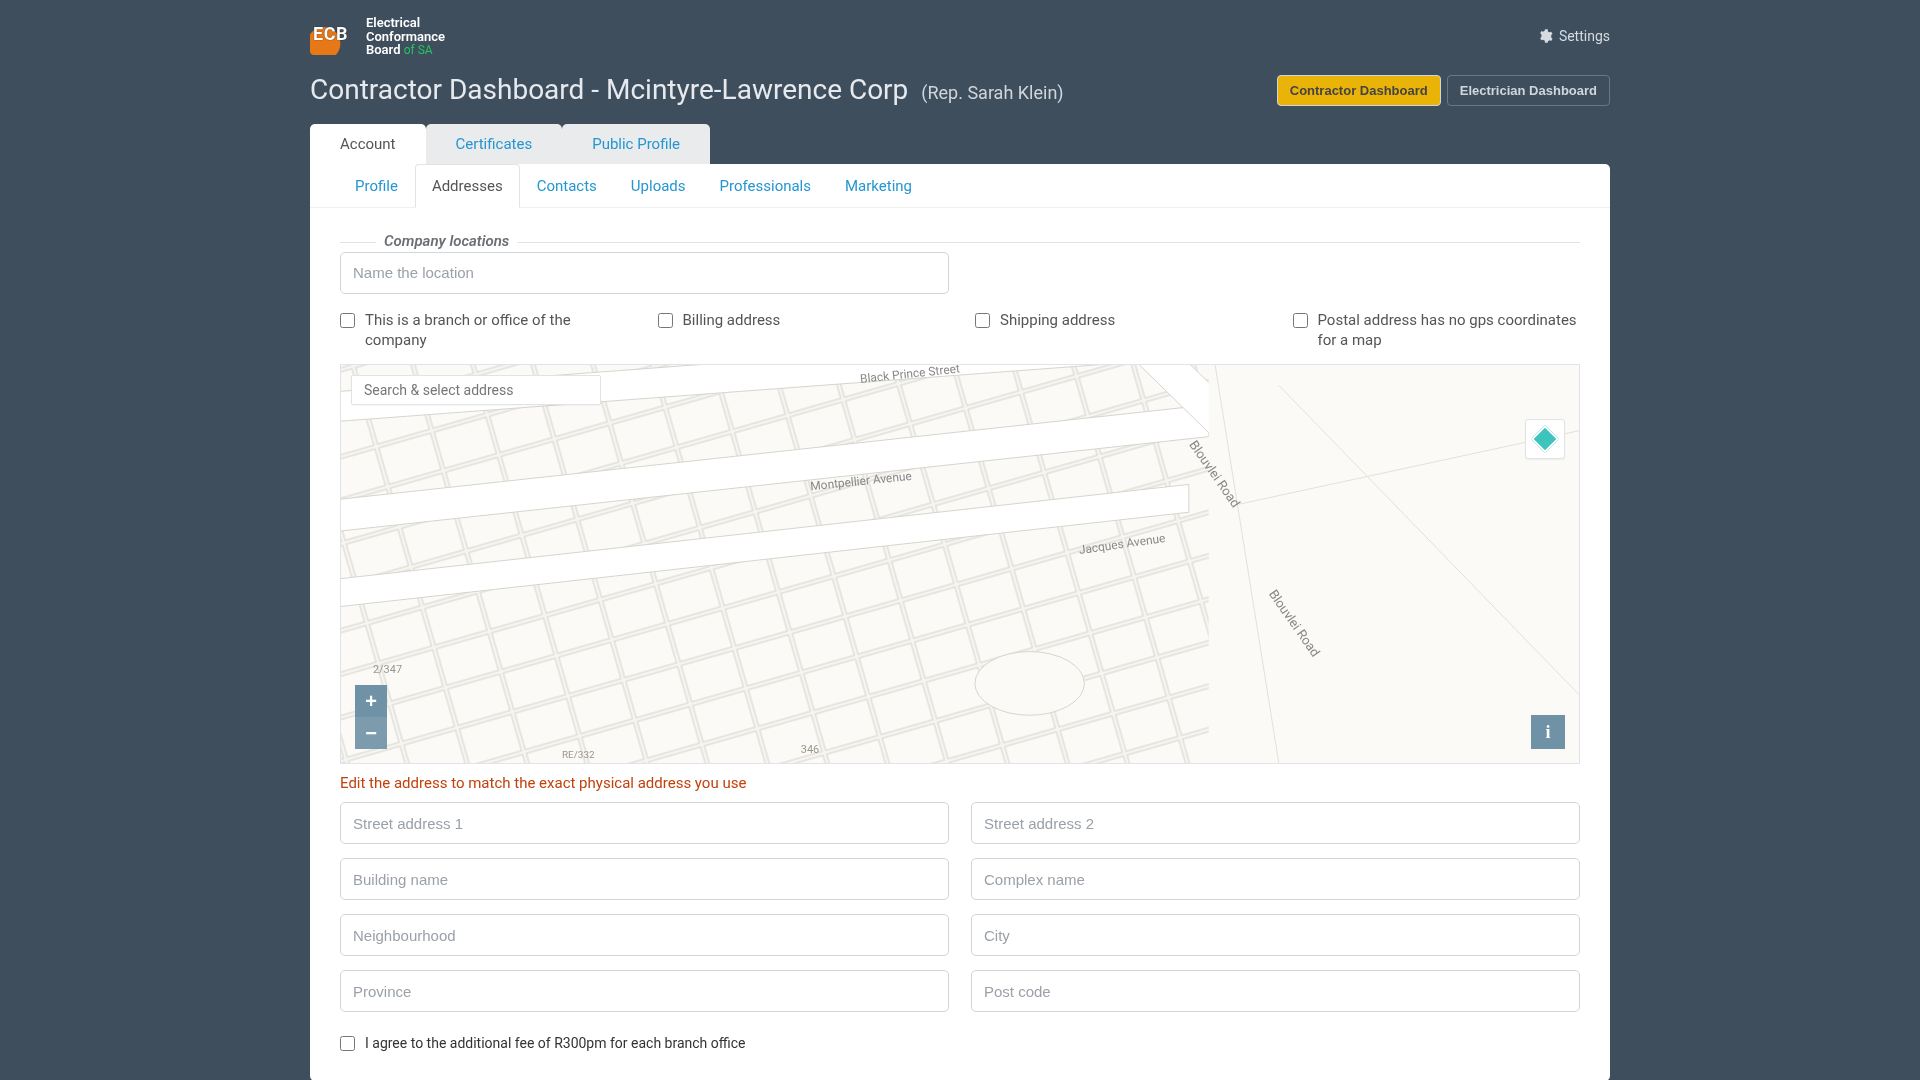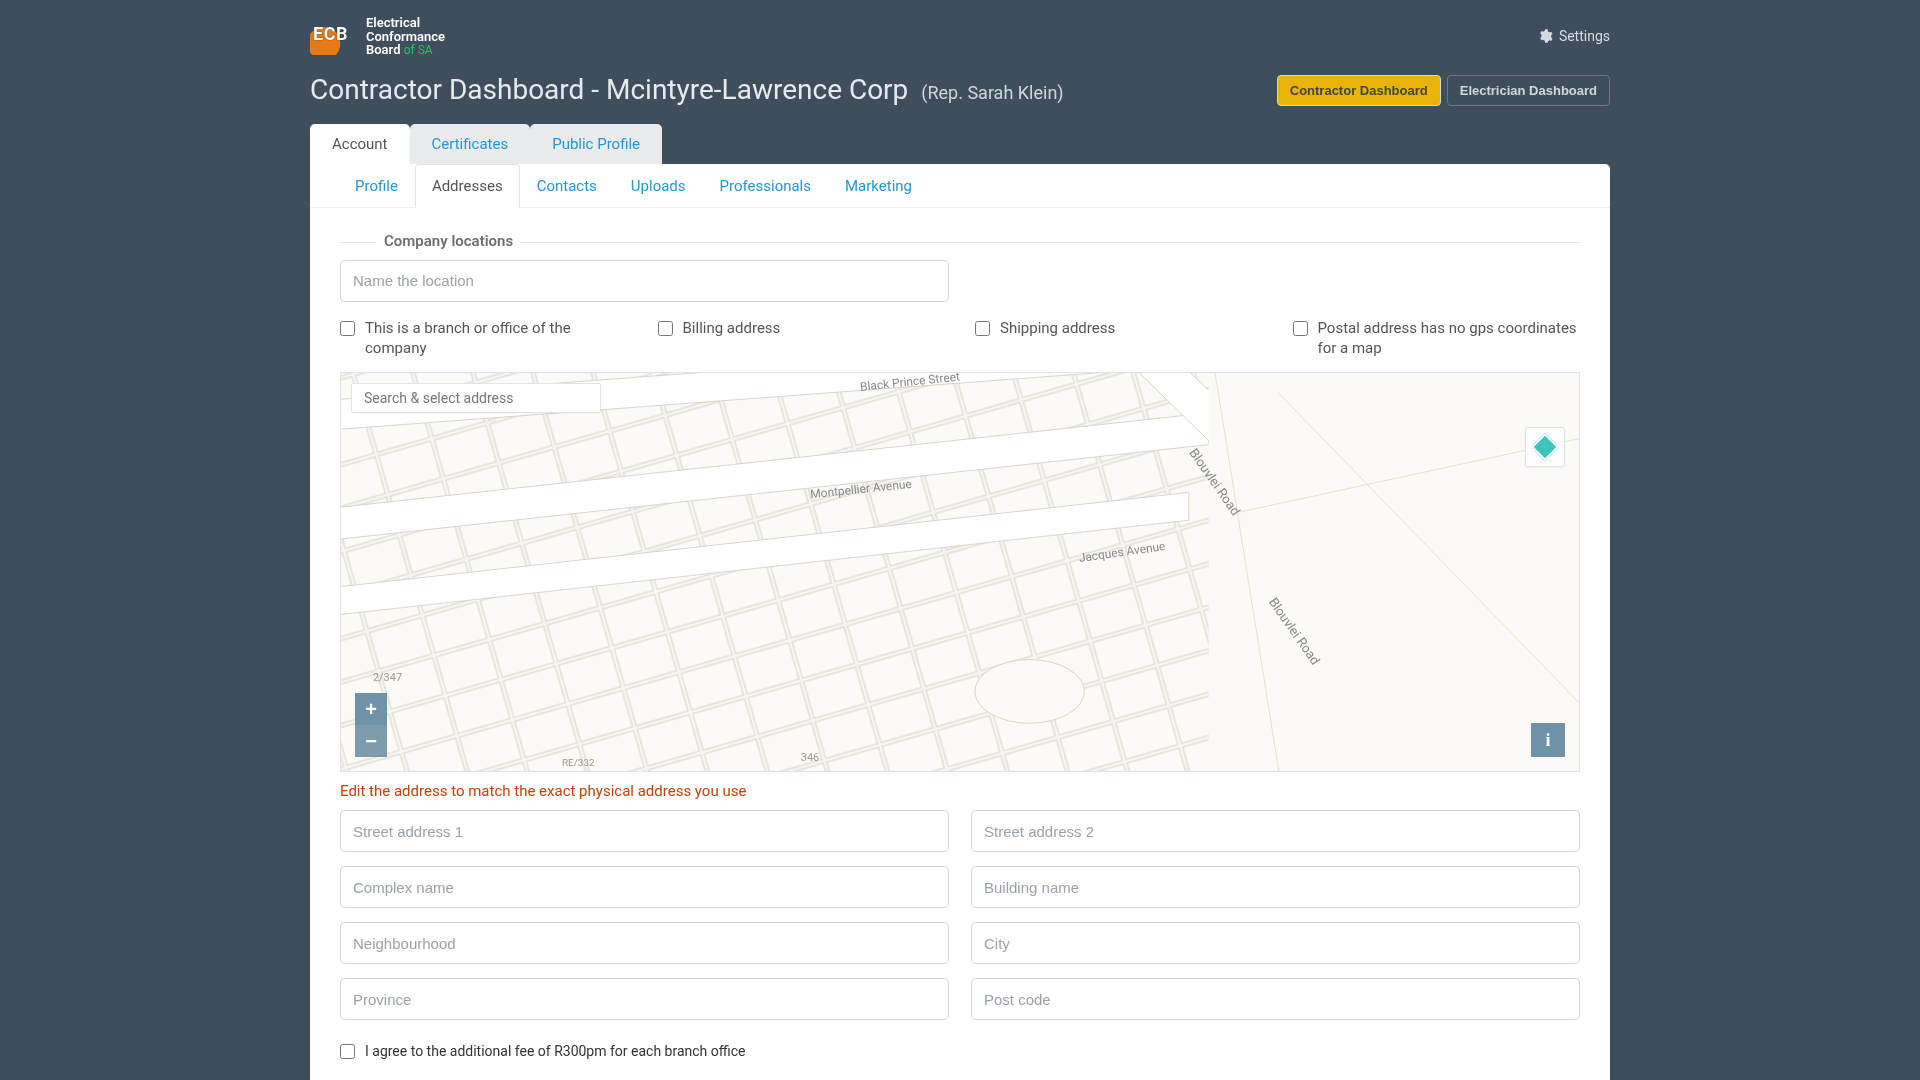--- a/index.html
+++ b/index.html
@@ -41,21 +41,21 @@
   .dash-toggle { display: flex; gap: 6px; }
   .dash-toggle button {
     background: #eab308; border: 1px solid #cfd6dc; color: #444;
     padding: 7px 12px; border-radius: 4px; font-size: 13px; font-weight: 600;
     cursor: pointer;
   }
   .dash-toggle button.inactive { background: transparent; color: #cfd6dc; border-color: #6a7886; }
 
   .primary-tabs { display: flex; margin-top: 18px; }
   .primary-tabs .tab {
-    padding: 11px 22px; font-size: 15px; cursor: pointer;
+    padding: 11px 30px; font-size: 15px; cursor: pointer;
     border-top-left-radius: 5px; border-top-right-radius: 5px;
     color: #2596d1; background: #e9ebec;
   }
   .primary-tabs .tab.active { background: #fff; color: #555; }
   .card {
     background: #fff; border-top-right-radius: 5px;
     border-bottom-left-radius: 5px; border-bottom-right-radius: 5px;
     padding: 0 0 30px 0; min-height: 820px;
   }
   .sub-tabs {
@@ -67,21 +67,21 @@
   }
   .sub-tabs .tab.active {
     color: #555; border-color: #e1e4e6; border-bottom-color: #fff; background:#fff;
   }
 
   .section { padding: 24px 30px 0 30px; }
   .fieldset-label {
     color: #6a6f75; font-weight: 600; font-size: 15px; background: #fff;
     padding: 0 8px;
   }
-  .legend-row { position: relative; height: 12px; margin-bottom: 16px; }
+  .legend-row { position: relative; height: 12px; margin-bottom: 8px; font-style: italic; }
   .legend-row .line { border-top: 1px solid #e1e4e6; position: absolute; left: 0; right: 0; top: 10px; }
   .legend-row .fieldset-label { position: absolute; left: 36px; top: 0; }
 
   .row { display: flex; gap: 22px; }
   .col { flex: 1 1 0; }
 
   input[type=text] {
     width: 100%; height: 42px; border: 1px solid #cfd6dc; border-radius: 5px;
     padding: 0 12px; font-size: 15px; color: #444; background: #fff;
   }
@@ -262,22 +262,22 @@
           <button class="minus">−</button>
         </div>
         <button class="info-btn">i</button>
       </div>
 
       <div class="hint">Edit the address to match the exact physical address you use</div>
 
       <div class="grid2">
         <input type="text" placeholder="Street address 1" style="">
         <input type="text" placeholder="Street address 2" style="">
+        <input type="text" placeholder="Building name" style="">
         <input type="text" placeholder="Complex name" style="">
-        <input type="text" placeholder="Building name" style="">
         <input type="text" placeholder="Neighbourhood" style="">
         <input type="text" placeholder="City" style="">
         <input type="text" placeholder="Province" style="">
         <input type="text" placeholder="Post code" style="">
       </div>
 
       <div class="agree">
         <input type="checkbox" id="agree" style="">
         <label for="agree">I agree to the additional fee of R300pm for each branch office</label>
       </div>

